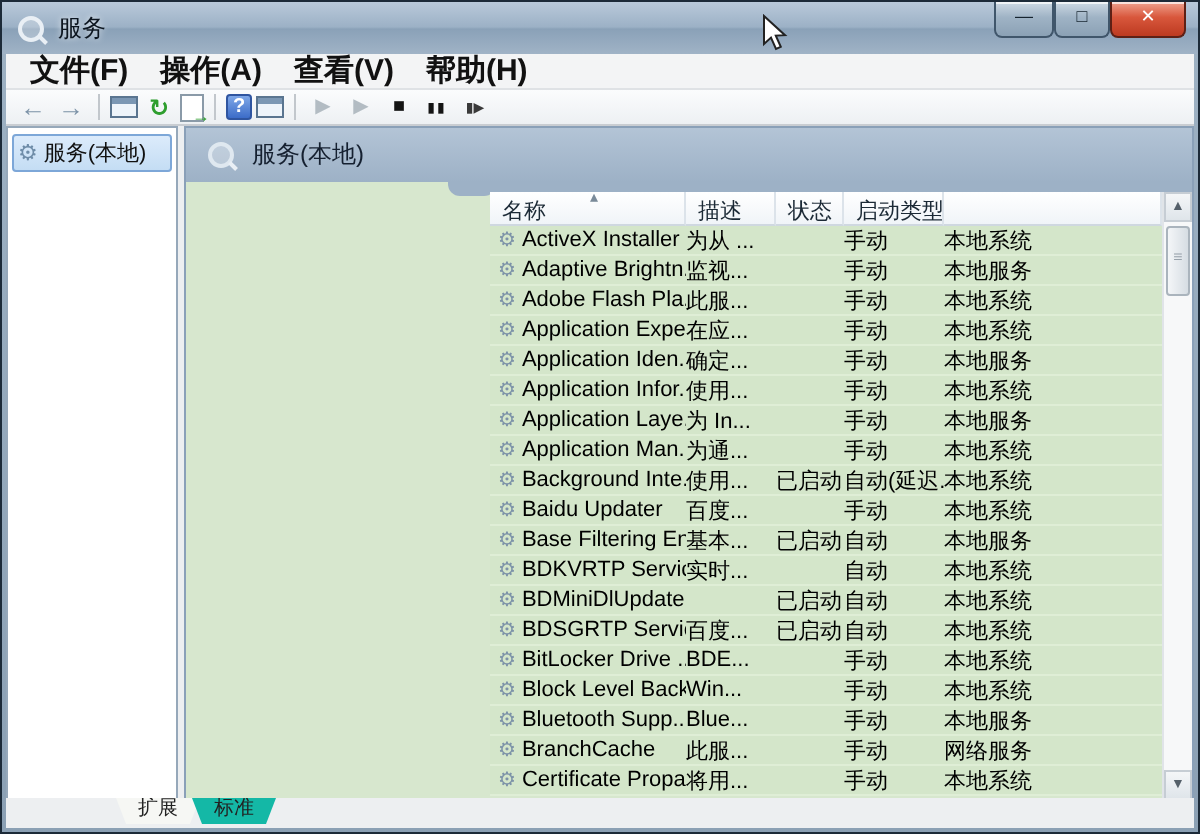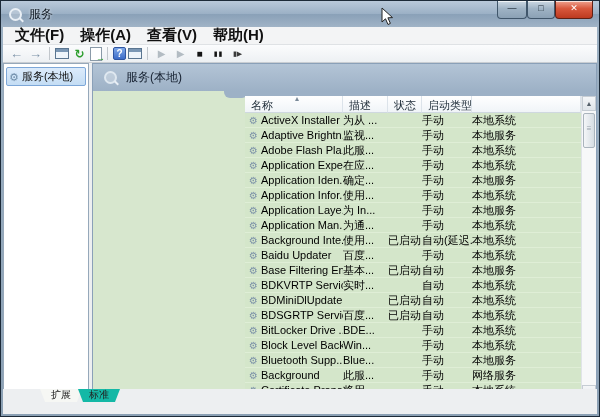--- a/index.html
+++ b/index.html
@@ -95,22 +95,22 @@
     border-left:1px solid #e0e4e8;box-sizing:border-box;}
   .sb-btn{position:absolute;left:0;right:0;height:15px;
     background:linear-gradient(#f4f6f8,#dfe5ea);border:1px solid #c6cdd4;
     box-sizing:border-box;font-size:7px;color:#55606a;text-align:center;line-height:13px;}
   .sb-up{top:0;}
   .sb-down{bottom:0;}
   .sb-thumb{position:absolute;top:17px;left:1px;right:1px;height:33px;
     background:linear-gradient(90deg,#f4f6f8,#d6dde3);border:1px solid #aab4bd;
     border-radius:2px;font-size:8px;color:#98a2ab;text-align:center;line-height:30px;}
   
-  .tabbar{position:absolute;left:2px;right:2px;bottom:2px;height:25px;
-    background:#edeff1;display:flex;padding-left:37px;box-sizing:border-box;margin-top:12px;}
+  .tabbar{position:absolute;left:2px;right:2px;bottom:2px;height:15px;
+    background:#edeff1;display:flex;padding-left:55px;box-sizing:border-box;margin-top:12px;}
   .tab{height:13px;padding:0 11px;font-size:10px;line-height:12px;color:#222;
     clip-path:polygon(0 0,100% 0,calc(100% - 5px) 100%,5px 100%);
     filter:drop-shadow(0 0 .6px #8b99a6);margin-right:-4px;}
   .tab.active{background:#f6f7f4;}
   .tab.inactive{background:#14b8a6;}
   
   .cursor{position:absolute;left:380px;top:6px;z-index:50;pointer-events:none;}
 </style>
 </head>
 <body>
@@ -364,21 +364,21 @@
     </span>
     <span class="c desc w-desc" data-name="service-description">Blue...</span>
     <span class="c status w-status" data-name="service-status"></span>
     <span class="c startup w-startup" data-name="service-startup-type">手动</span>
     <span class="c logon w-logon" data-name="service-logon-as">本地服务</span>
   </div>
 
   <div class="srow" data-name="table-row">
     <span class="c name w-name">
       <span class="gear" data-name="service-gear-icon">⚙</span>
-      <span class="nm" data-name="service-name">Background</span>
+      <span class="nm" data-name="service-name">BranchCache</span>
     </span>
     <span class="c desc w-desc" data-name="service-description">此服...</span>
     <span class="c status w-status" data-name="service-status"></span>
     <span class="c startup w-startup" data-name="service-startup-type">手动</span>
     <span class="c logon w-logon" data-name="service-logon-as">网络服务</span>
   </div>
 
   <div class="srow" data-name="table-row">
     <span class="c name w-name">
       <span class="gear" data-name="service-gear-icon">⚙</span>

